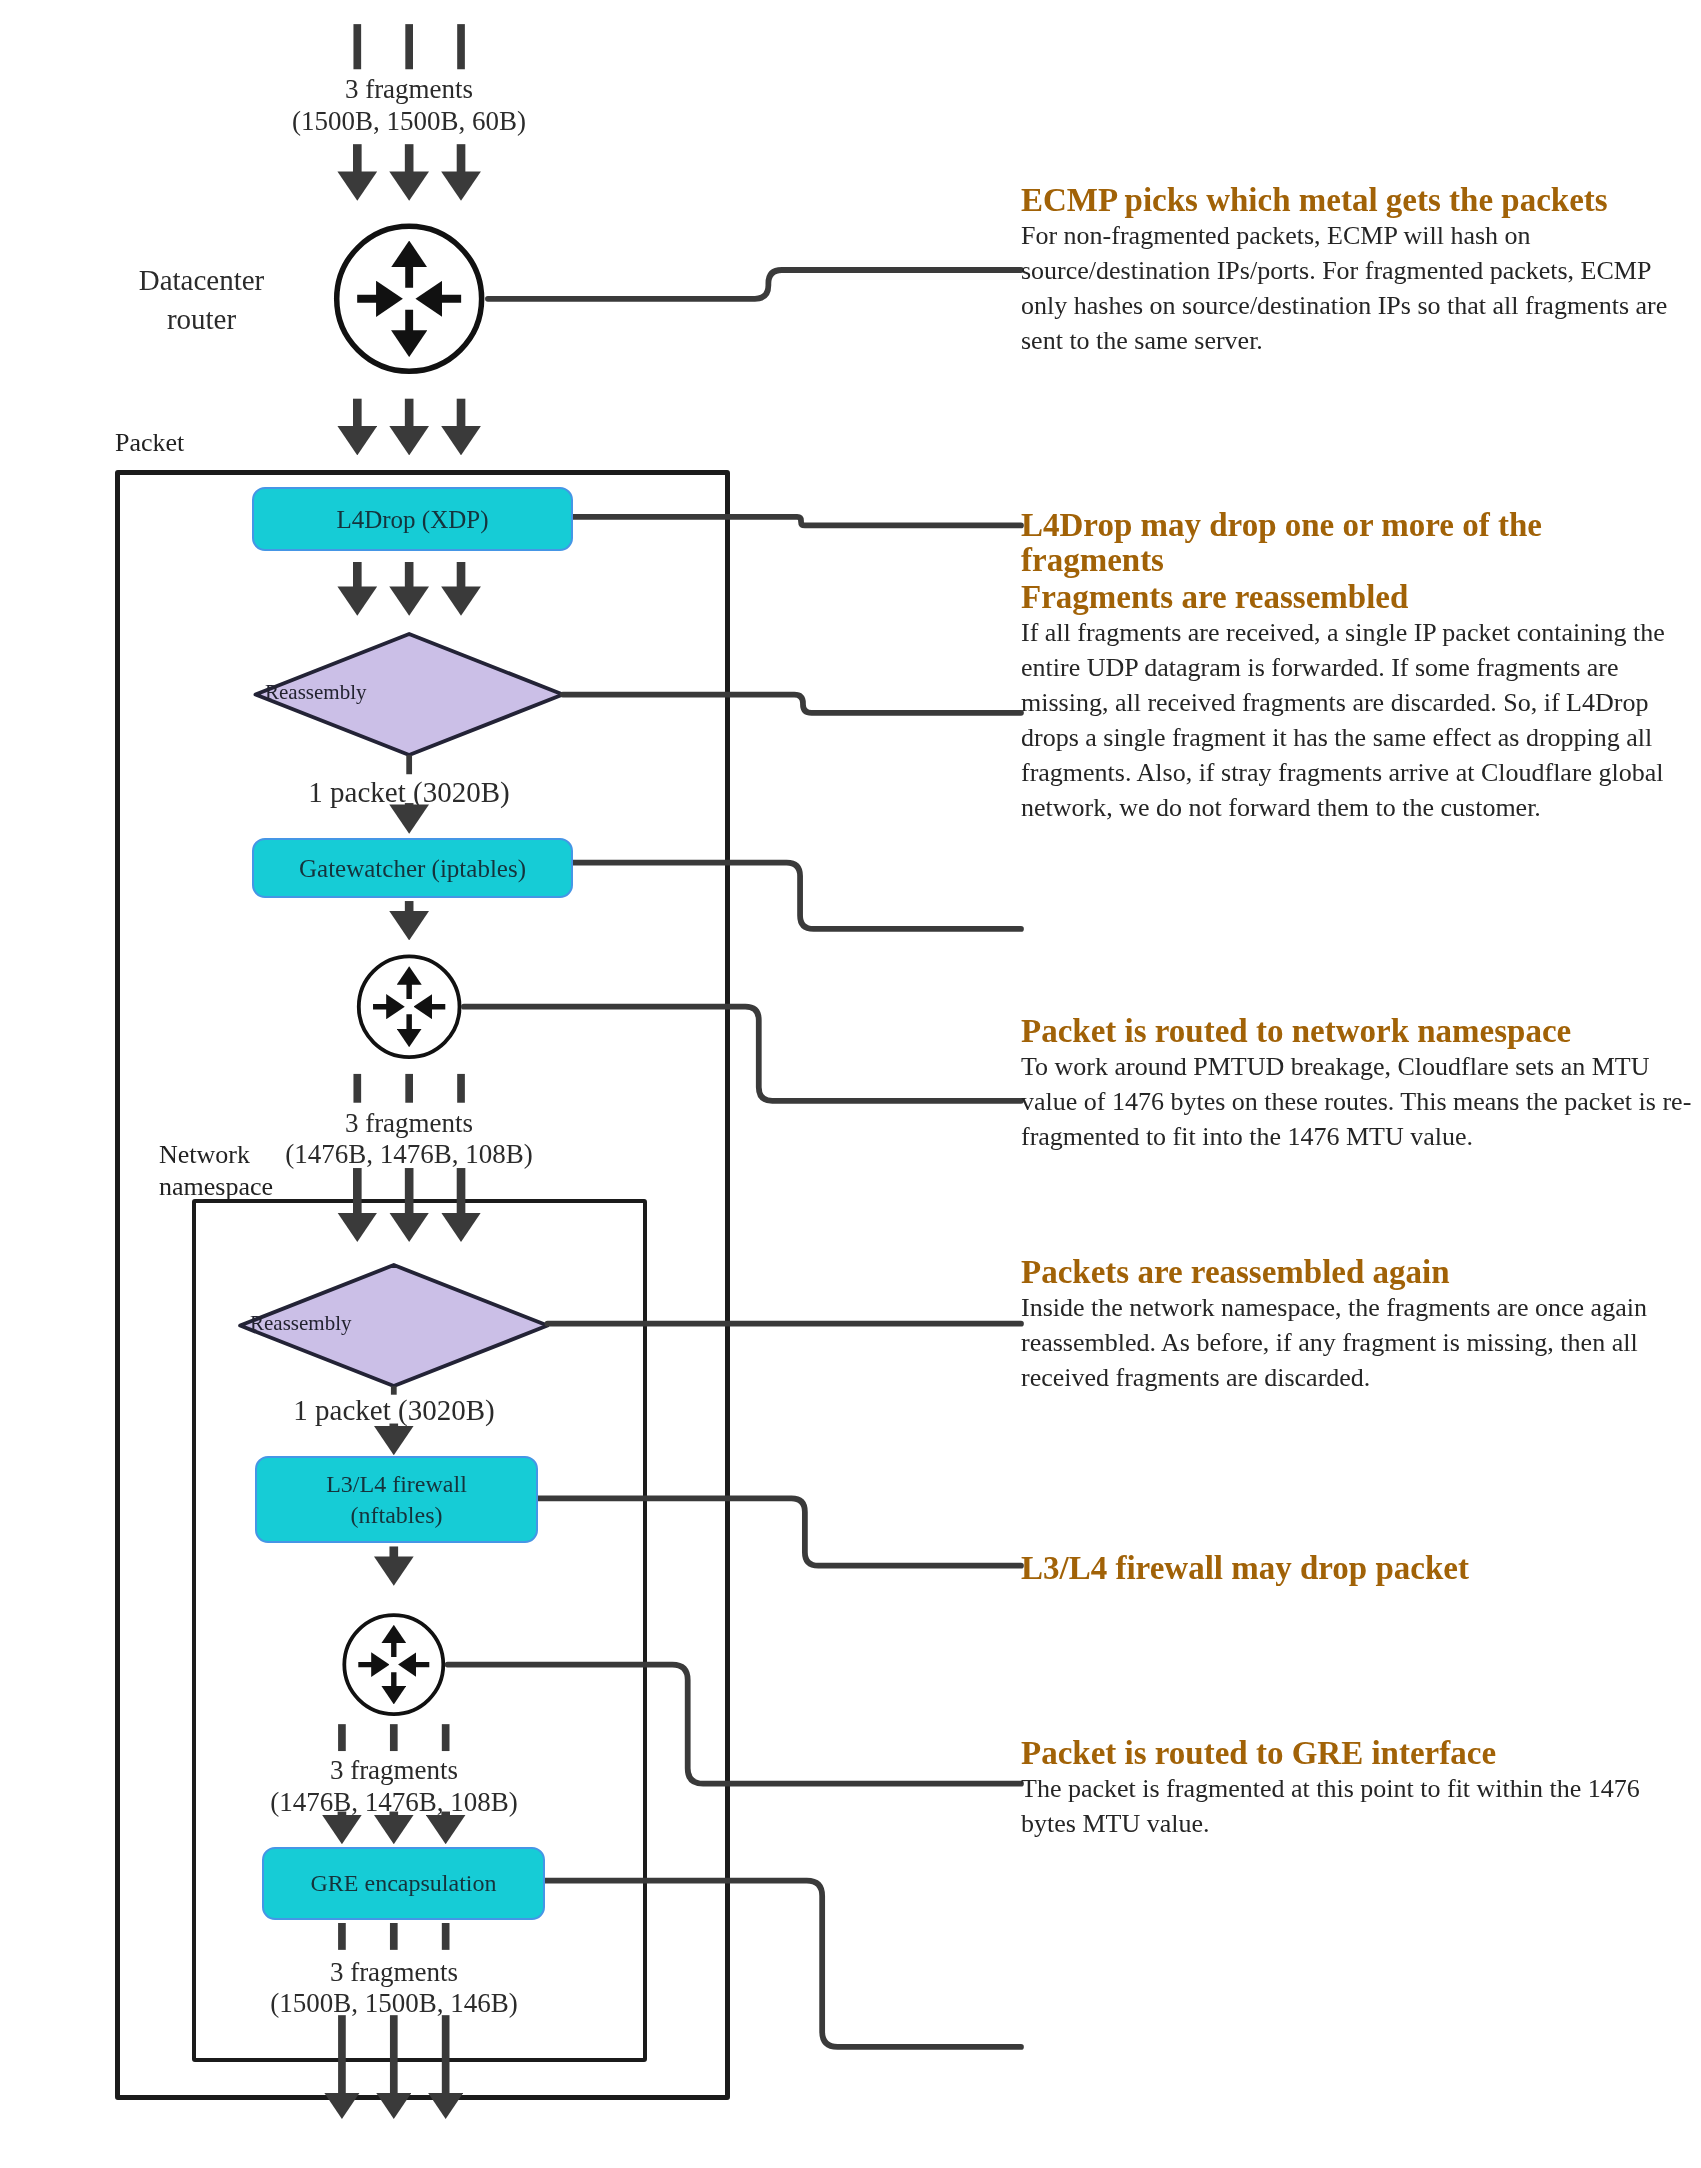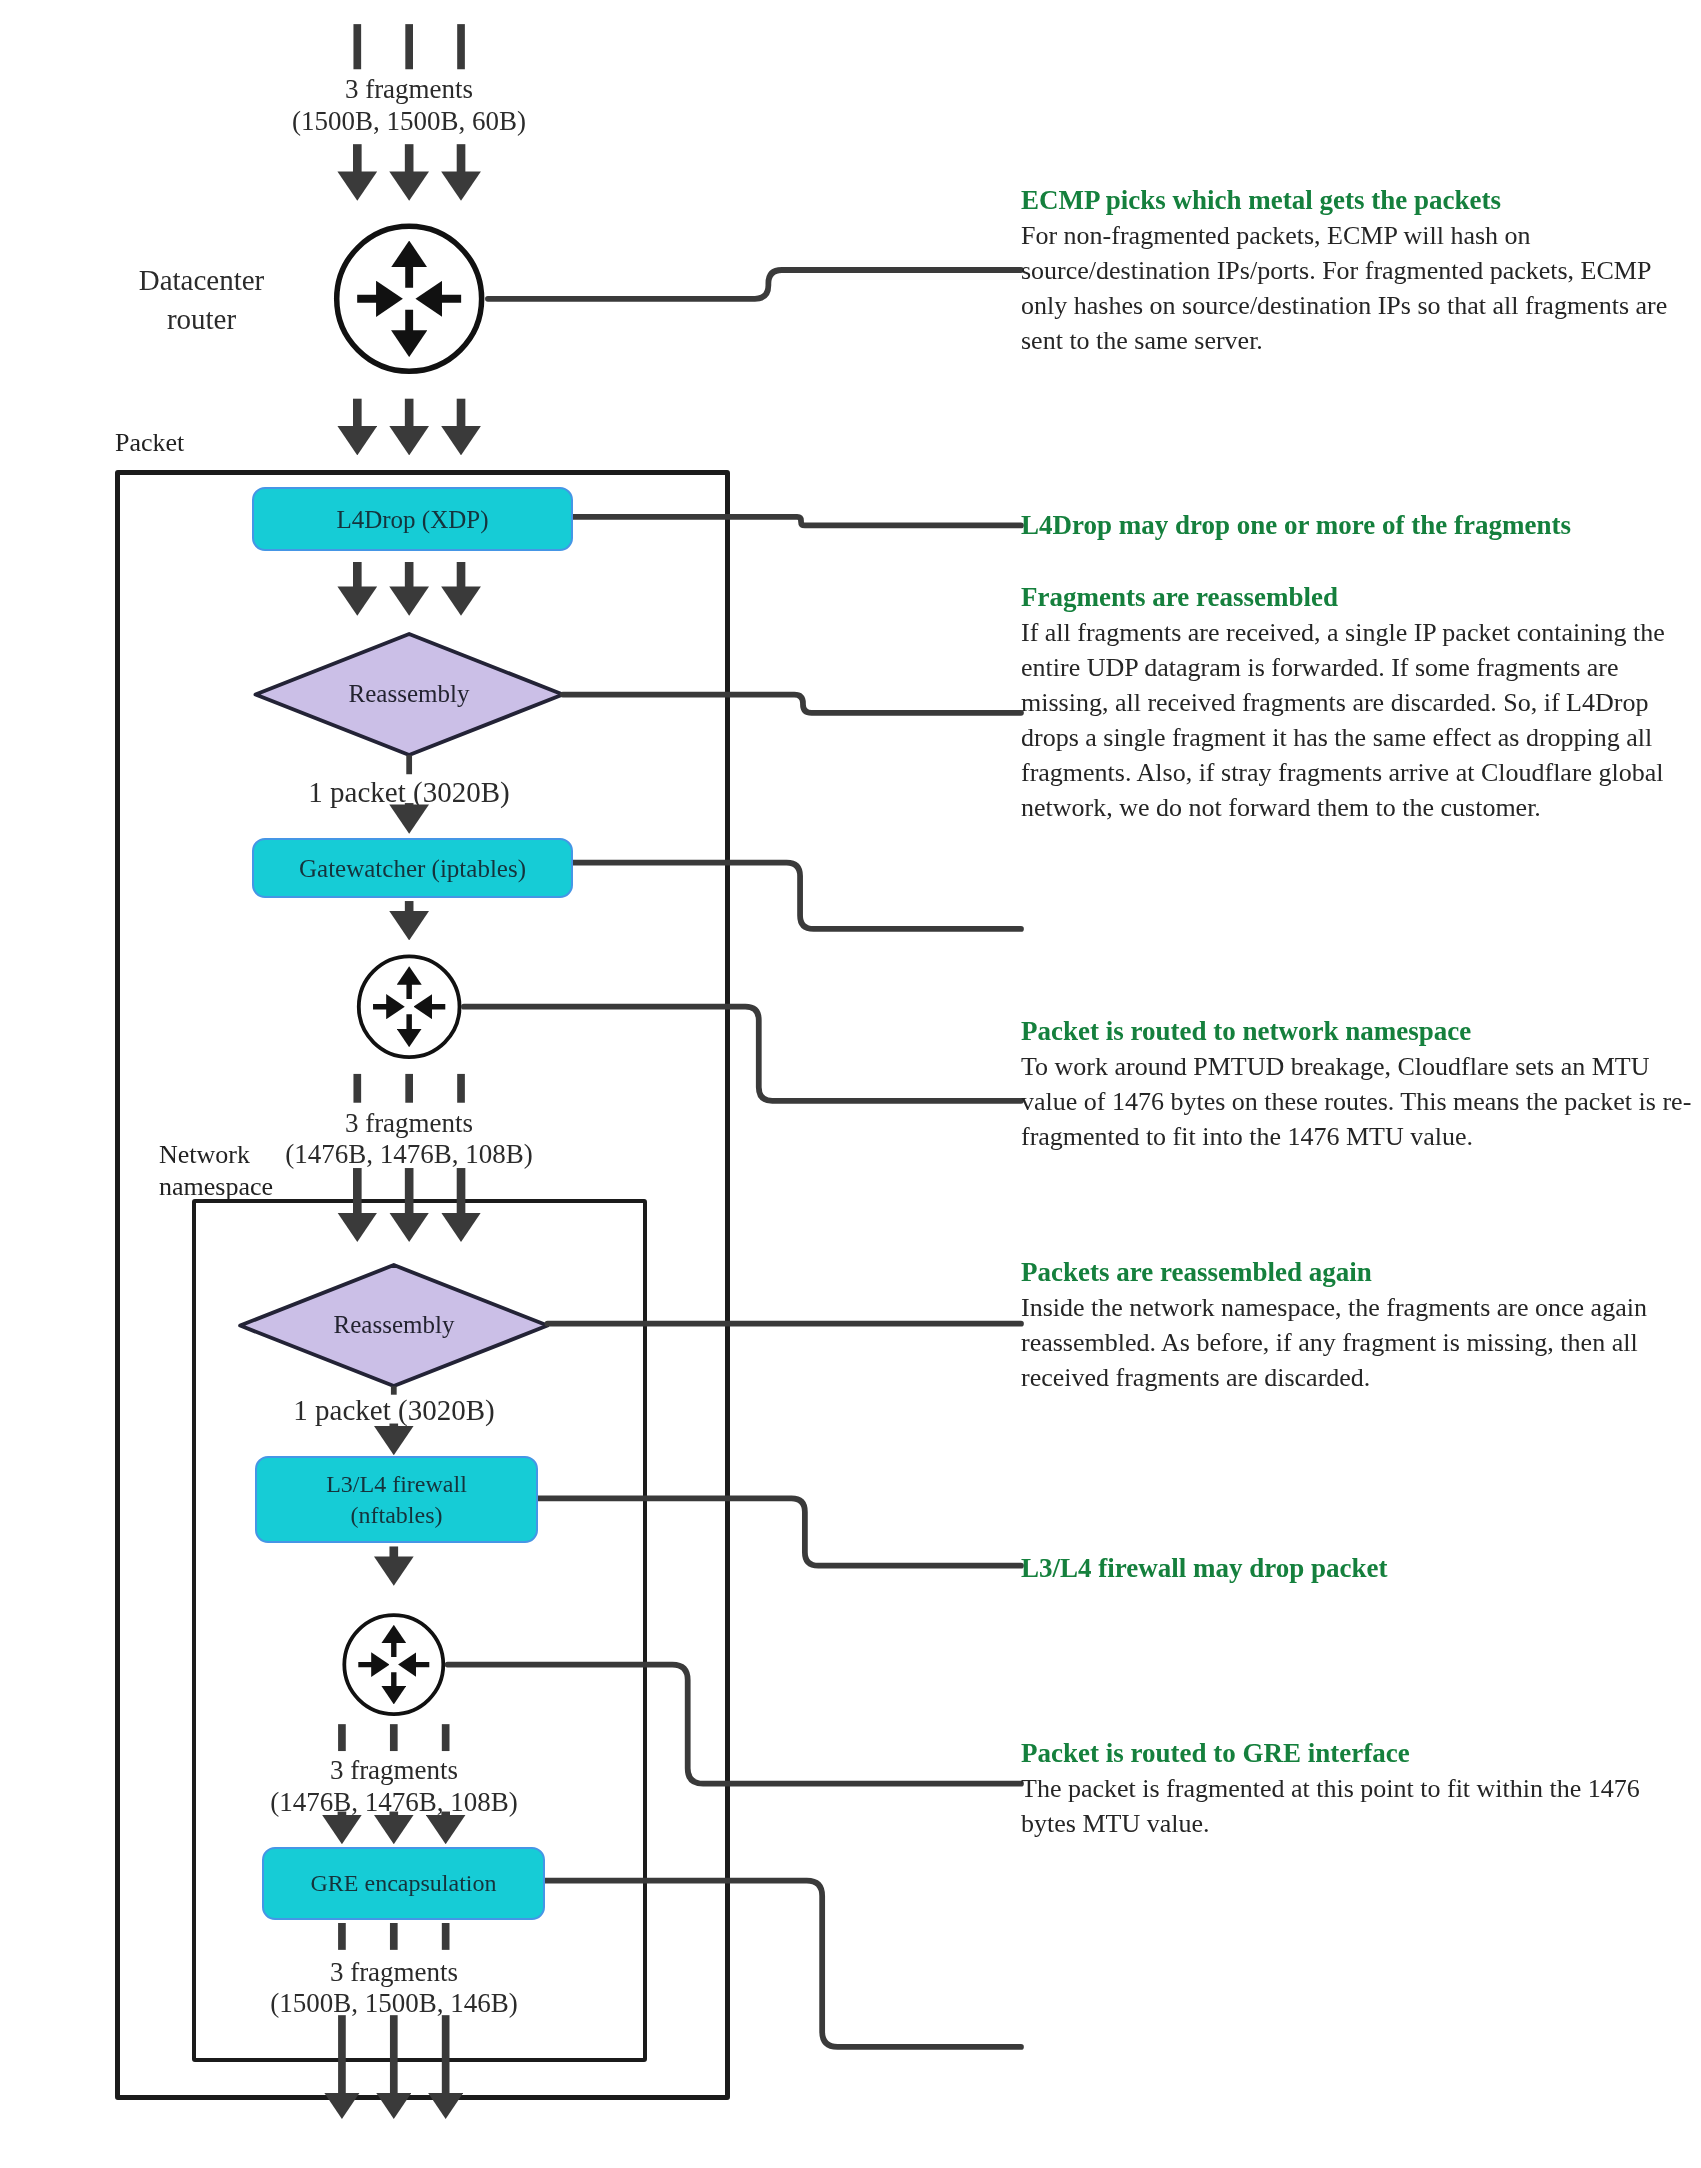--- a/index.html
+++ b/index.html
@@ -14,24 +14,24 @@
   .bigcap{font-size:29px;line-height:39px;}
   .boxlbl{font-size:25px;line-height:31px;}
   .outline-box{position:absolute;border:5.8px solid #1b1b1b;border-radius:2.9px;background:transparent;z-index:1;}
   .outline-box.thin{border-width:4.8px;}
   .boxtag{font-size:26px;color:#222;}
   .cyan-box{
     position:absolute;background:#16ccd6;border:2.9px solid #4596e6;border-radius:13px;
     display:flex;align-items:center;justify-content:center;flex-direction:column;
     color:#15333c;z-index:3;
   }
-  .dia-lbl{position:absolute;text-align:center;font-size:25px;color:#232330;z-index:3;}
+  .dia-lbl{position:absolute;text-align:left;font-size:21px;color:#232330;z-index:3;}
   svg.overlay{position:absolute;left:0;top:0;z-index:2;}
   .ann{position:absolute;left:1021px;width:672px;font-size:26px;line-height:35px;color:#252525;z-index:3;}
-  .ann .h{font-weight:bold;font-size:27px;color:#15803d;}
+  .ann .h{font-weight:bold;font-size:33px;color:#a16207;}
   .ann .b{font-weight:normal;}
 </style>
 </head>
 <body>
 
 <div class="canvas">
 
   <div class="outline-box" style="left:115px;top:470px;width:605px;height:1620px;"></div>
 
   <div class="outline-box thin" style="left:192px;top:1199px;width:447px;height:855px;"></div>

